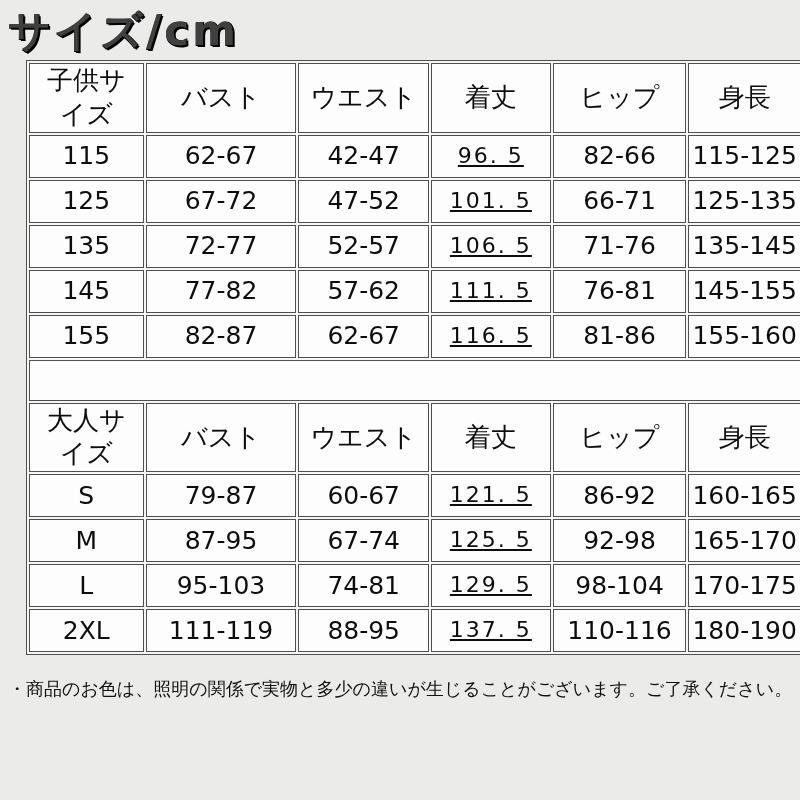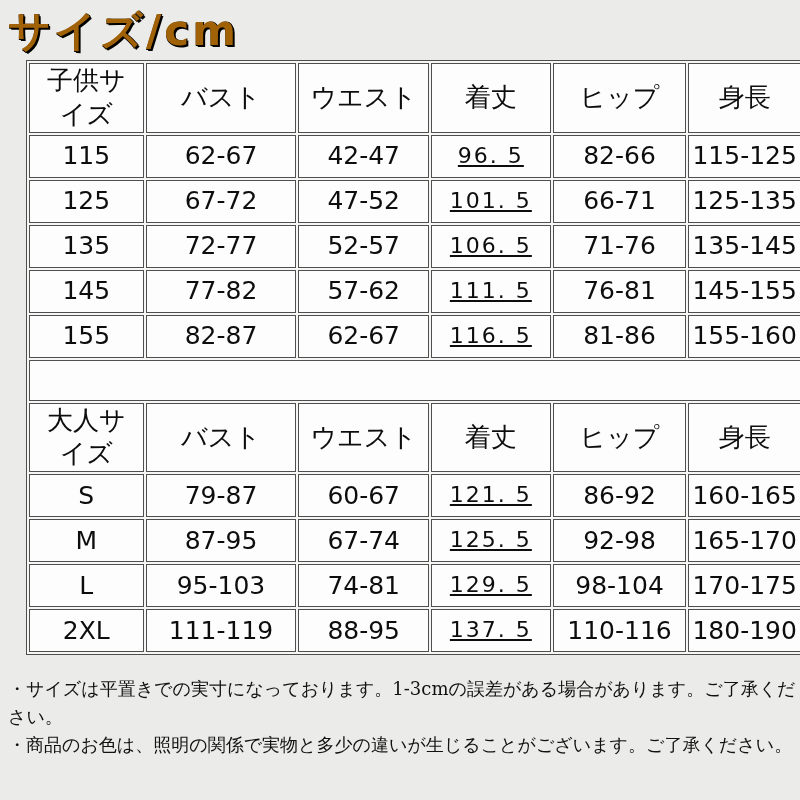--- a/index.html
+++ b/index.html
@@ -13,21 +13,21 @@
     font-family: "DejaVu Sans", sans-serif;
     color: #0d0d0d;
     overflow: hidden;
   }
   .page-title {
     margin: 6px 0 4px 8px;
     font-size: 42px;
     line-height: 50px;
     font-weight: 900;
     letter-spacing: 3px;
-    color: #a16207;
+    color: #404040;
     text-shadow: 2px 2px 0 #000, 1px 0 0 #000, 0 1px 0 #000;
     font-family: "DejaVu Sans", sans-serif;
   }
   table.size-table {
     border-collapse: separate;
     border-spacing: 2px;
     table-layout: fixed;
     width: 778px;
     margin-left: 26px;
     background: #f6f6f4;
@@ -175,15 +175,14 @@
         <td class="cell-bust">111-119</td>
         <td class="cell-waist">88-95</td>
         <td class="cell-length">137. 5</td>
         <td class="cell-hip">110-116</td>
         <td class="cell-height">180-190</td>
       </tr>
     </tbody>
 </table>
 
 <div class="notes">
-  <div>・サイズは平置きでの実寸になっております。1-3cmの誤差がある場合があります。ご了承ください。</div>
   <div>・商品のお色は、照明の関係で実物と多少の違いが生じることがございます。ご了承ください。</div>
 </div>
 
 </body></html>

